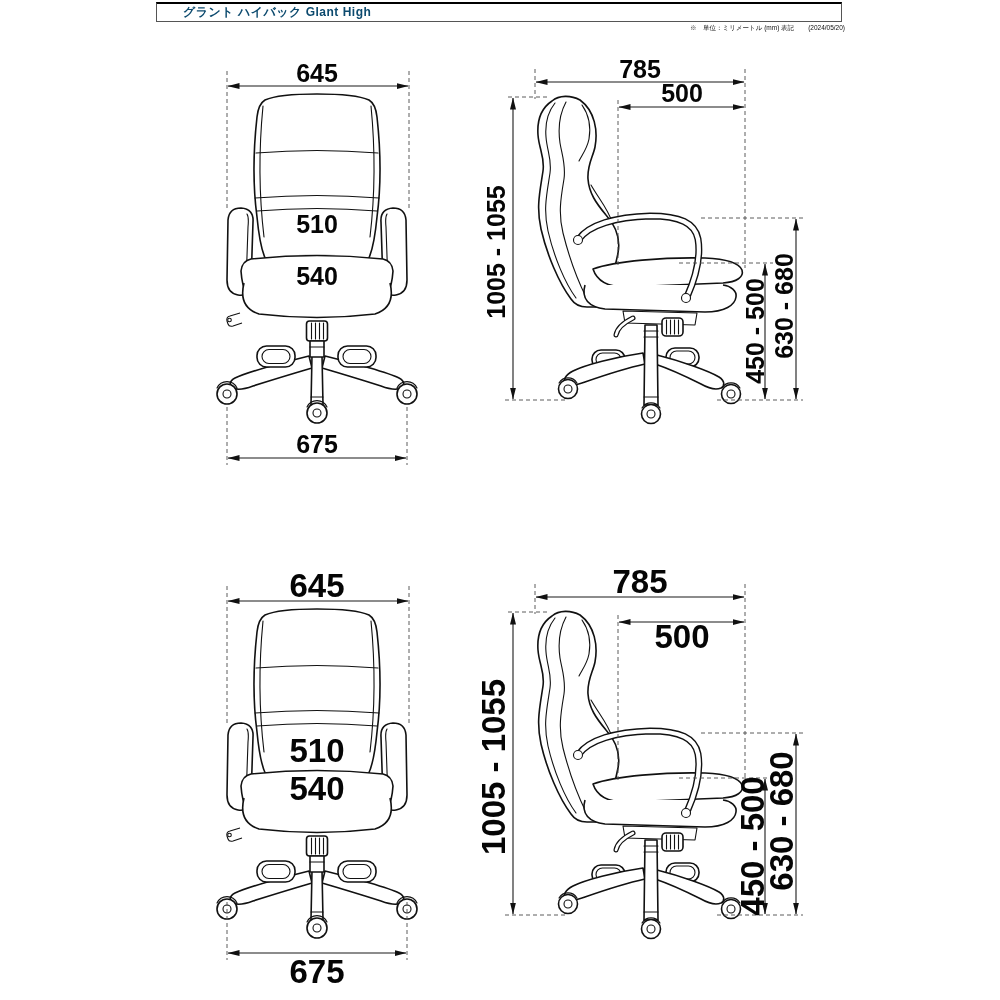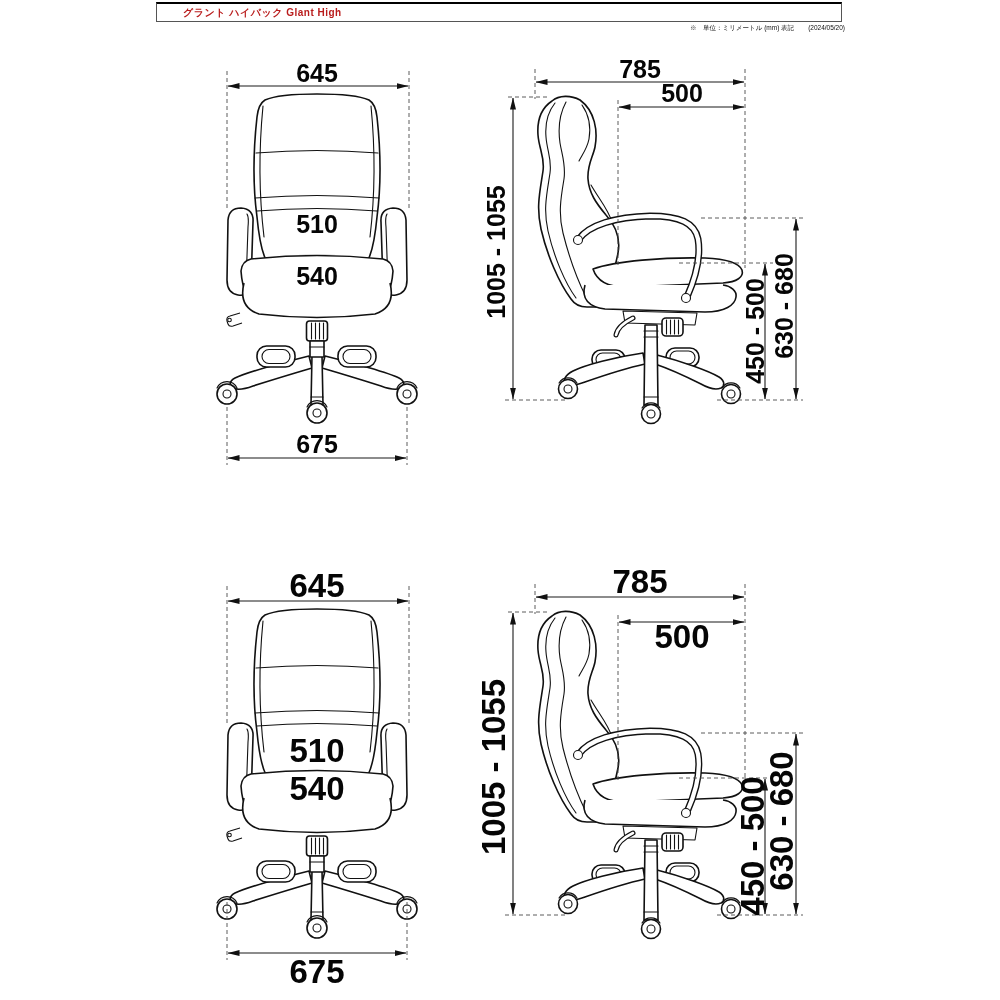--- a/index.html
+++ b/index.html
@@ -1,21 +1,21 @@
 <!DOCTYPE html>
 <html><head>
 <meta charset="utf-8">
 <style>
   html,body{margin:0;padding:0;background:#fff;}
   .page{position:relative;width:1000px;height:1000px;background:#fff;overflow:hidden;
         font-family:"Liberation Sans",sans-serif;color:#111;}
   .title-box{position:absolute;left:156px;top:2px;width:686px;height:20px;
              border-top:2px solid #000;border-left:1px solid #555;border-right:1px solid #555;
              border-bottom:1px solid #555;box-sizing:border-box;display:flex;align-items:center;}
-  .title-box span{font-size:10px;font-weight:bold;padding-left:26px;letter-spacing:0.5px;color:#b91c1c;}
+  .title-box span{font-size:12px;font-weight:bold;padding-left:26px;letter-spacing:0.5px;color:#0c4a6e;}
   .note{position:absolute;top:24px;right:155px;font-size:6.5px;color:#111;white-space:nowrap;}
   .note .date{margin-left:14px;}
   svg.view{position:absolute;overflow:visible;}
   
   .o  {fill:#fff;stroke:#111;stroke-width:1.6;stroke-linejoin:round;}
   .o2 {fill:#fff;stroke:#111;stroke-width:1.1;stroke-linejoin:round;}
   .ln {fill:none;stroke:#111;stroke-width:1.1;stroke-linecap:round;}
   .tube {fill:none;stroke:#111;stroke-width:7;stroke-linecap:round;}
   .tubein {fill:none;stroke:#fff;stroke-width:4.2;stroke-linecap:round;}
   .dimline{stroke:#1a1a1a;stroke-width:1.1;marker-start:url(#ah);marker-end:url(#ah);}

